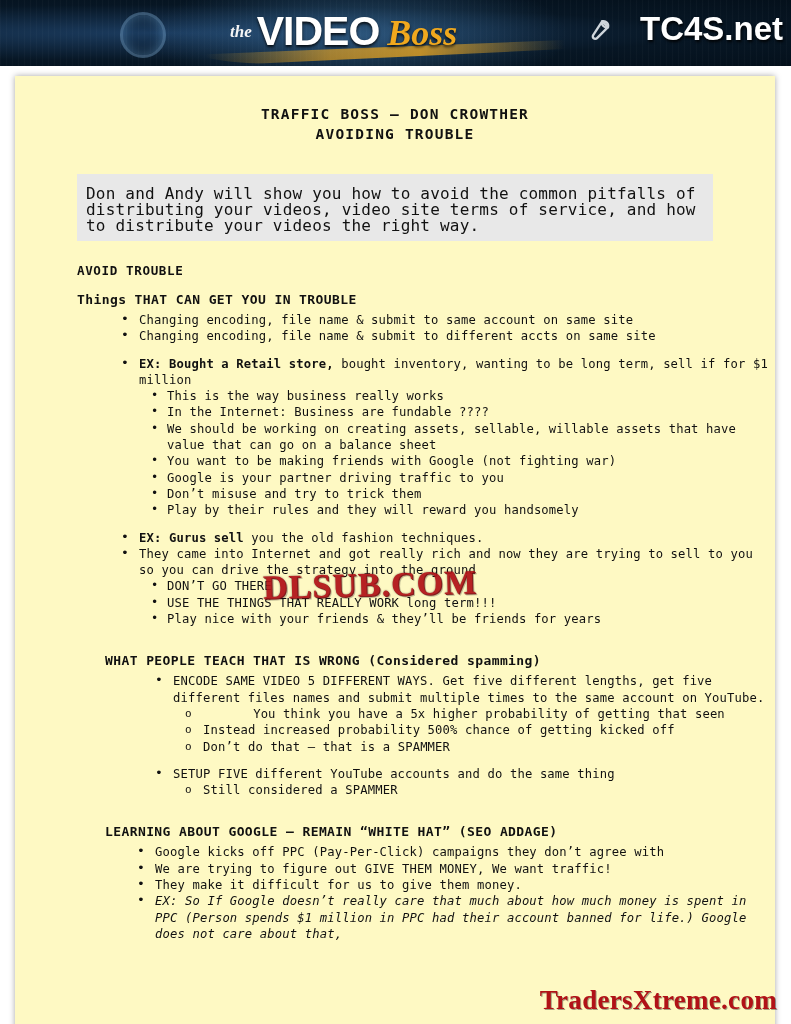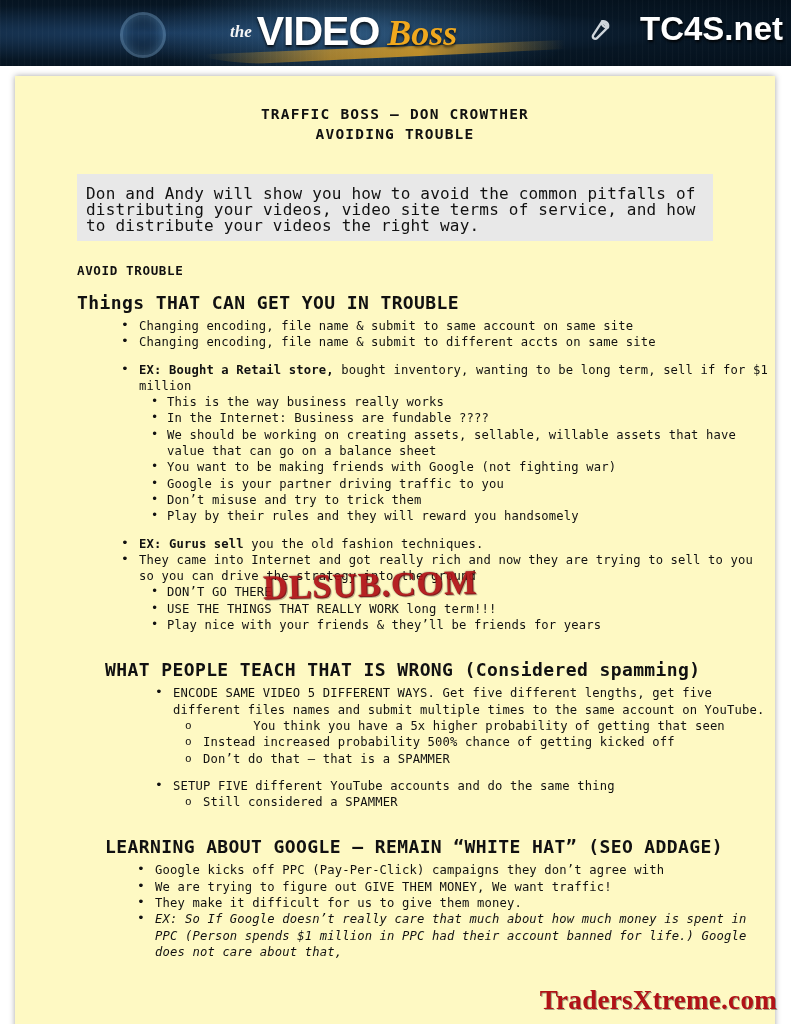--- a/index.html
+++ b/index.html
@@ -139,21 +139,21 @@
 
   .section-head {
     margin: 22px 0 0 62px;
     font-size: 12.6px;
     font-weight: bold;
     letter-spacing: .6px;
     color: #111;
   }
 
   .sub-head {
-    font-size: 18px;
+    font-size: 13px;
     font-weight: bold;
     letter-spacing: .4px;
     color: #111;
   }
 
   ul {
     margin: 0;
     padding: 0;
     list-style: none;
   }

